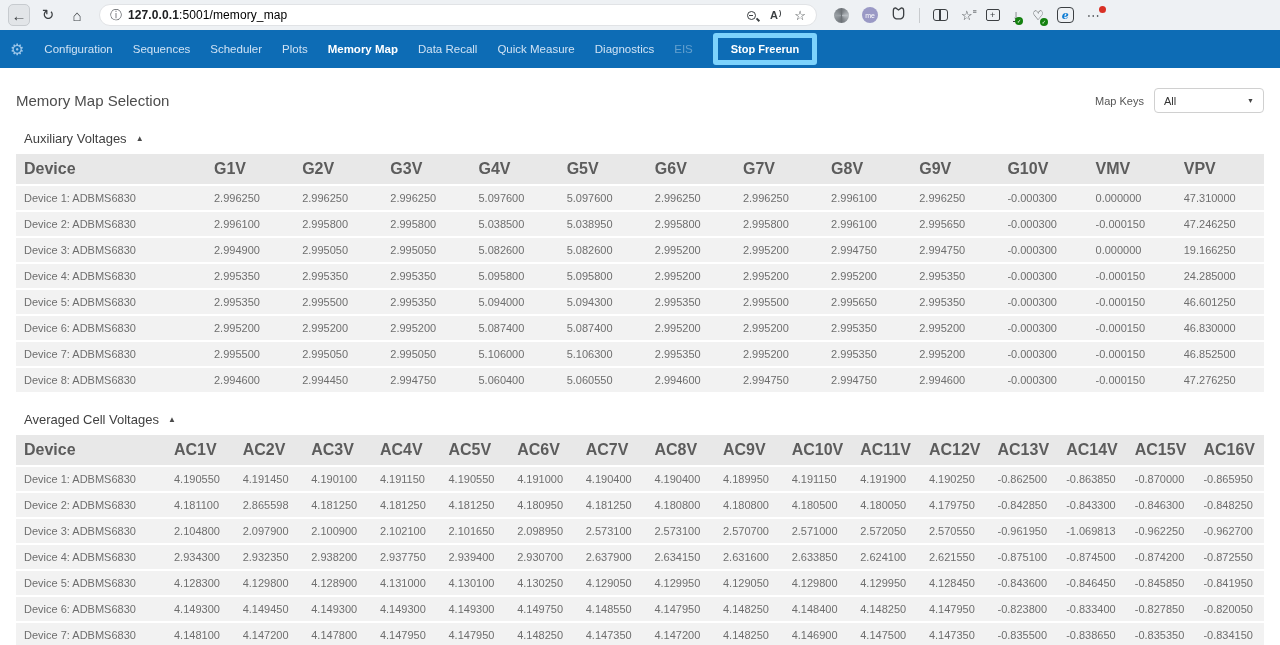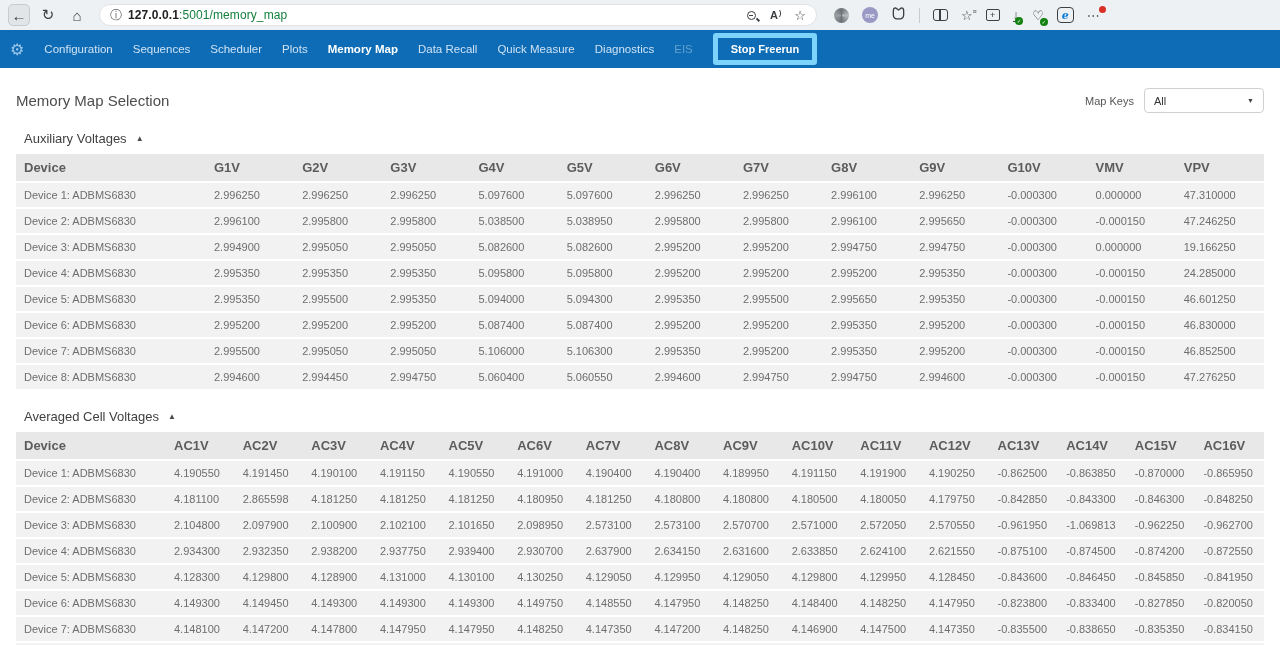--- a/index.html
+++ b/index.html
@@ -10,21 +10,21 @@
   .browser-bar { height:30px; background:#eef1f4; display:flex; align-items:center;
     padding:0 8px; gap:7px; }
   .chrome-btn { width:22px; height:22px; display:flex; align-items:center; justify-content:center;
     background:none; border:none; color:#3c4043; font-size:15px; cursor:pointer; flex:0 0 auto; }
   .chrome-btn.back { background:#e2e5e8; border:1px solid #c7cbcf; border-radius:5px; }
   .url-pill { flex:0 0 auto; width:718px; height:22px; background:#fff; border:1px solid #e1e3e6;
     border-radius:12px; display:flex; align-items:center; padding:0 10px; gap:6px; margin-left:4px; }
   .info-ic { color:#5f6368; font-size:12px; }
   .url-text { font-size:12px; color:#202124; letter-spacing:.1px; flex:1; white-space:nowrap; overflow:hidden; }
   .url-text .host { font-weight:bold; }
-  .url-text .path { color:#15803d;text-align:center; }
+  .url-text .path { color:#000000;text-align:center; }
   .pill-right { display:flex; align-items:center; gap:14px; color:#3c4043; }
   .mag { width:9px; height:9px; border:1.5px solid #3c4043; border-radius:50%; position:relative; display:inline-block; }
   .mag::before { content:""; position:absolute; left:1px; top:3px; width:4px; height:1.5px; background:#3c4043; }
   .mag::after { content:""; position:absolute; width:1.5px; height:4px; background:#3c4043;
     right:-3px; bottom:-3px; transform:rotate(-45deg); }
   .ra { font-size:11px; font-weight:bold; position:relative; }
   .ra::after { content:")"; font-size:7px; position:relative; top:-4px; left:1px; }
   .glyph13 { font-size:13px; }
   .chrome-icons { display:flex; align-items:center; gap:13px; color:#3c4043; margin-left:10px; }
   .ext-circle { width:15px; height:15px; border-radius:50%;
@@ -68,31 +68,31 @@
   .help-btn { width:19px; height:19px; border-radius:50%; background:#3c86c4; color:#fff;
     font-size:12px; font-weight:bold; display:flex; align-items:center; justify-content:center;
     margin:0 5px 0 8px; cursor:pointer; }
 
   
   .content { padding:0 16px; }
   .content-header { display:flex; justify-content:space-between; align-items:center; margin-top:20px;gap:40px; }
   .page-title { font-size:15px; font-weight:normal; color:#4d4d4d; }
   .map-keys { display:flex; align-items:center; gap:10px; }
   .map-keys-label { font-size:11px; color:#555; }
-  .select-box { width:120px; height:25px; border:1px solid #d0d0d0; border-radius:4px; background:#fff;
+  .select-box { width:110px; height:25px; border:1px solid #d0d0d0; border-radius:4px; background:#fff;
     display:flex; align-items:center; justify-content:space-between; padding:0 9px; cursor:pointer; }
   .select-box .val { font-size:11px; color:#333; }
   .select-box .caret { font-size:7px; color:#444; }
 
   .section-title { display:flex; align-items:center; gap:9px; margin:18px 0 8px 8px;
     font-size:13px; color:#3f3f3f; cursor:pointer; }
   .section-title .tri { font-size:8px; color:#4a4a4a; }
 
   table { width:100%; border-collapse:separate; border-spacing:0; table-layout:fixed; }
-  thead th { background:#e8e8e8; color:#5c5c5c; font-size:13px; font-weight:bold; text-align:left;
+  thead th { background:#e8e8e8; color:#5c5c5c; font-size:16px; font-weight:bold; text-align:left;
     padding:6px 8px; border-bottom:2px solid #fff; }
   tbody td { background:#f2f2f2; color:#6e6e6e; font-size:11px; text-align:left;
     padding:6px 8px; border-bottom:2px solid #fff; white-space:nowrap; overflow:hidden; }
   table.t0 col.dev { width:190px; }
   table.t1 col.dev { width:150px; }
 </style>
 </head>
 <body>
 
 <div class="browser-bar">

